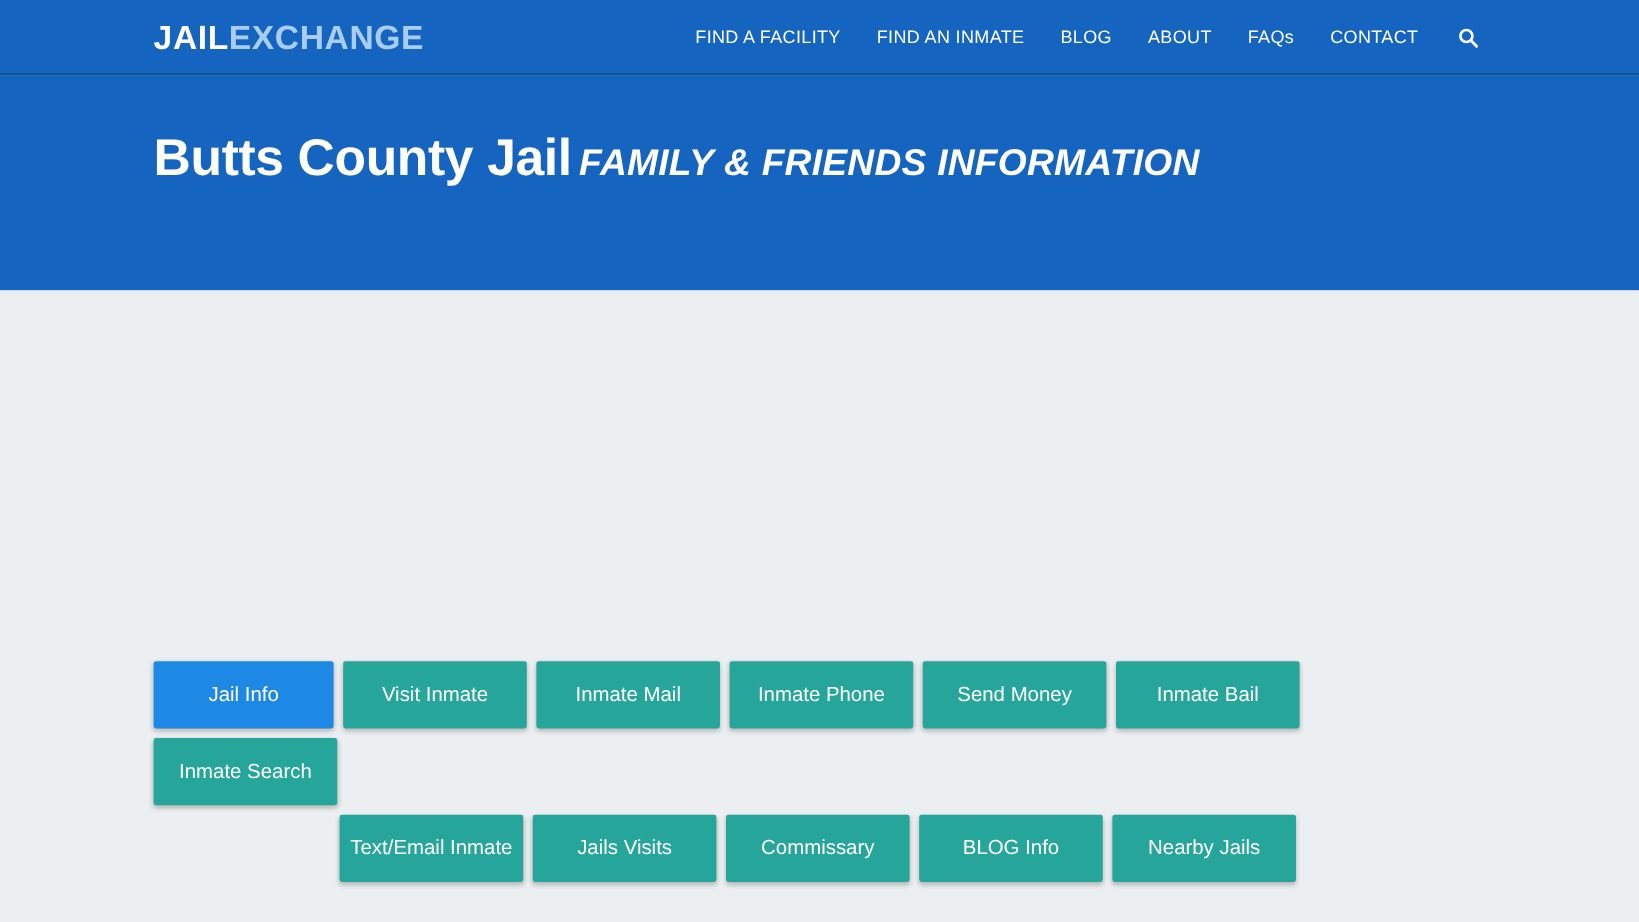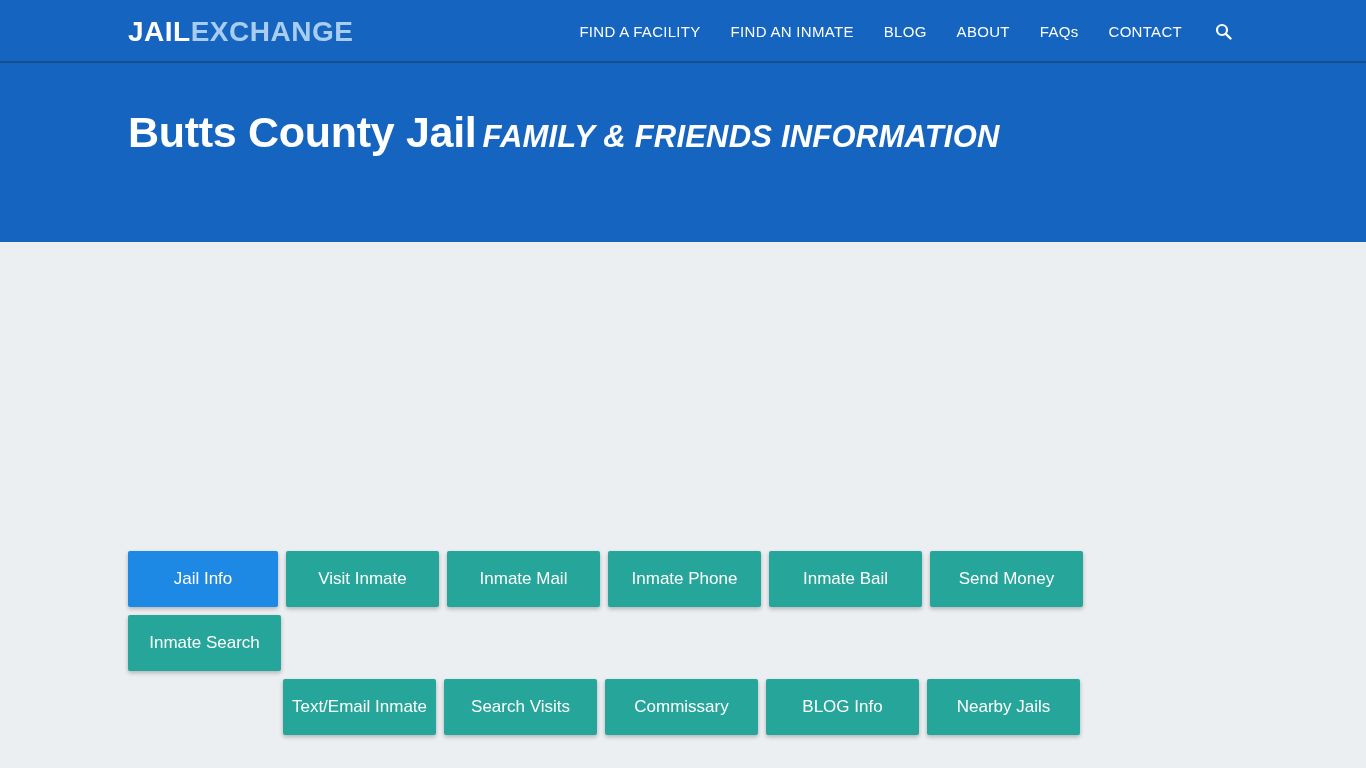--- a/index.html
+++ b/index.html
@@ -253,28 +253,28 @@
 
   <div class="ad-slot"></div>
 
   <div class="tabs-wrap">
 
     <div class="tab-row row-1">
       <button class="tab-btn active w-jailinfo">Jail Info</button>
       <button class="tab-btn w-visit">Visit Inmate</button>
       <button class="tab-btn w-mail">Inmate Mail</button>
       <button class="tab-btn w-phone">Inmate Phone</button>
+      <button class="tab-btn w-money">Send Money</button>
       <button class="tab-btn w-bail">Inmate Bail</button>
-      <button class="tab-btn w-money">Send Money</button>
       <button class="tab-btn w-search">Inmate Search</button>
     </div>
 
     <div class="tab-row row-2">
       <button class="tab-btn w-text">Text/Email Inmate</button>
-      <button class="tab-btn w-remote">Search Visits</button>
+      <button class="tab-btn w-remote">Jails Visits</button>
       <button class="tab-btn w-comm">Commissary</button>
       <button class="tab-btn w-covid">BLOG Info</button>
       <button class="tab-btn w-nearby">Nearby Jails</button>
     </div>
 
   </div>
 
 </div>
 
 </body></html>

